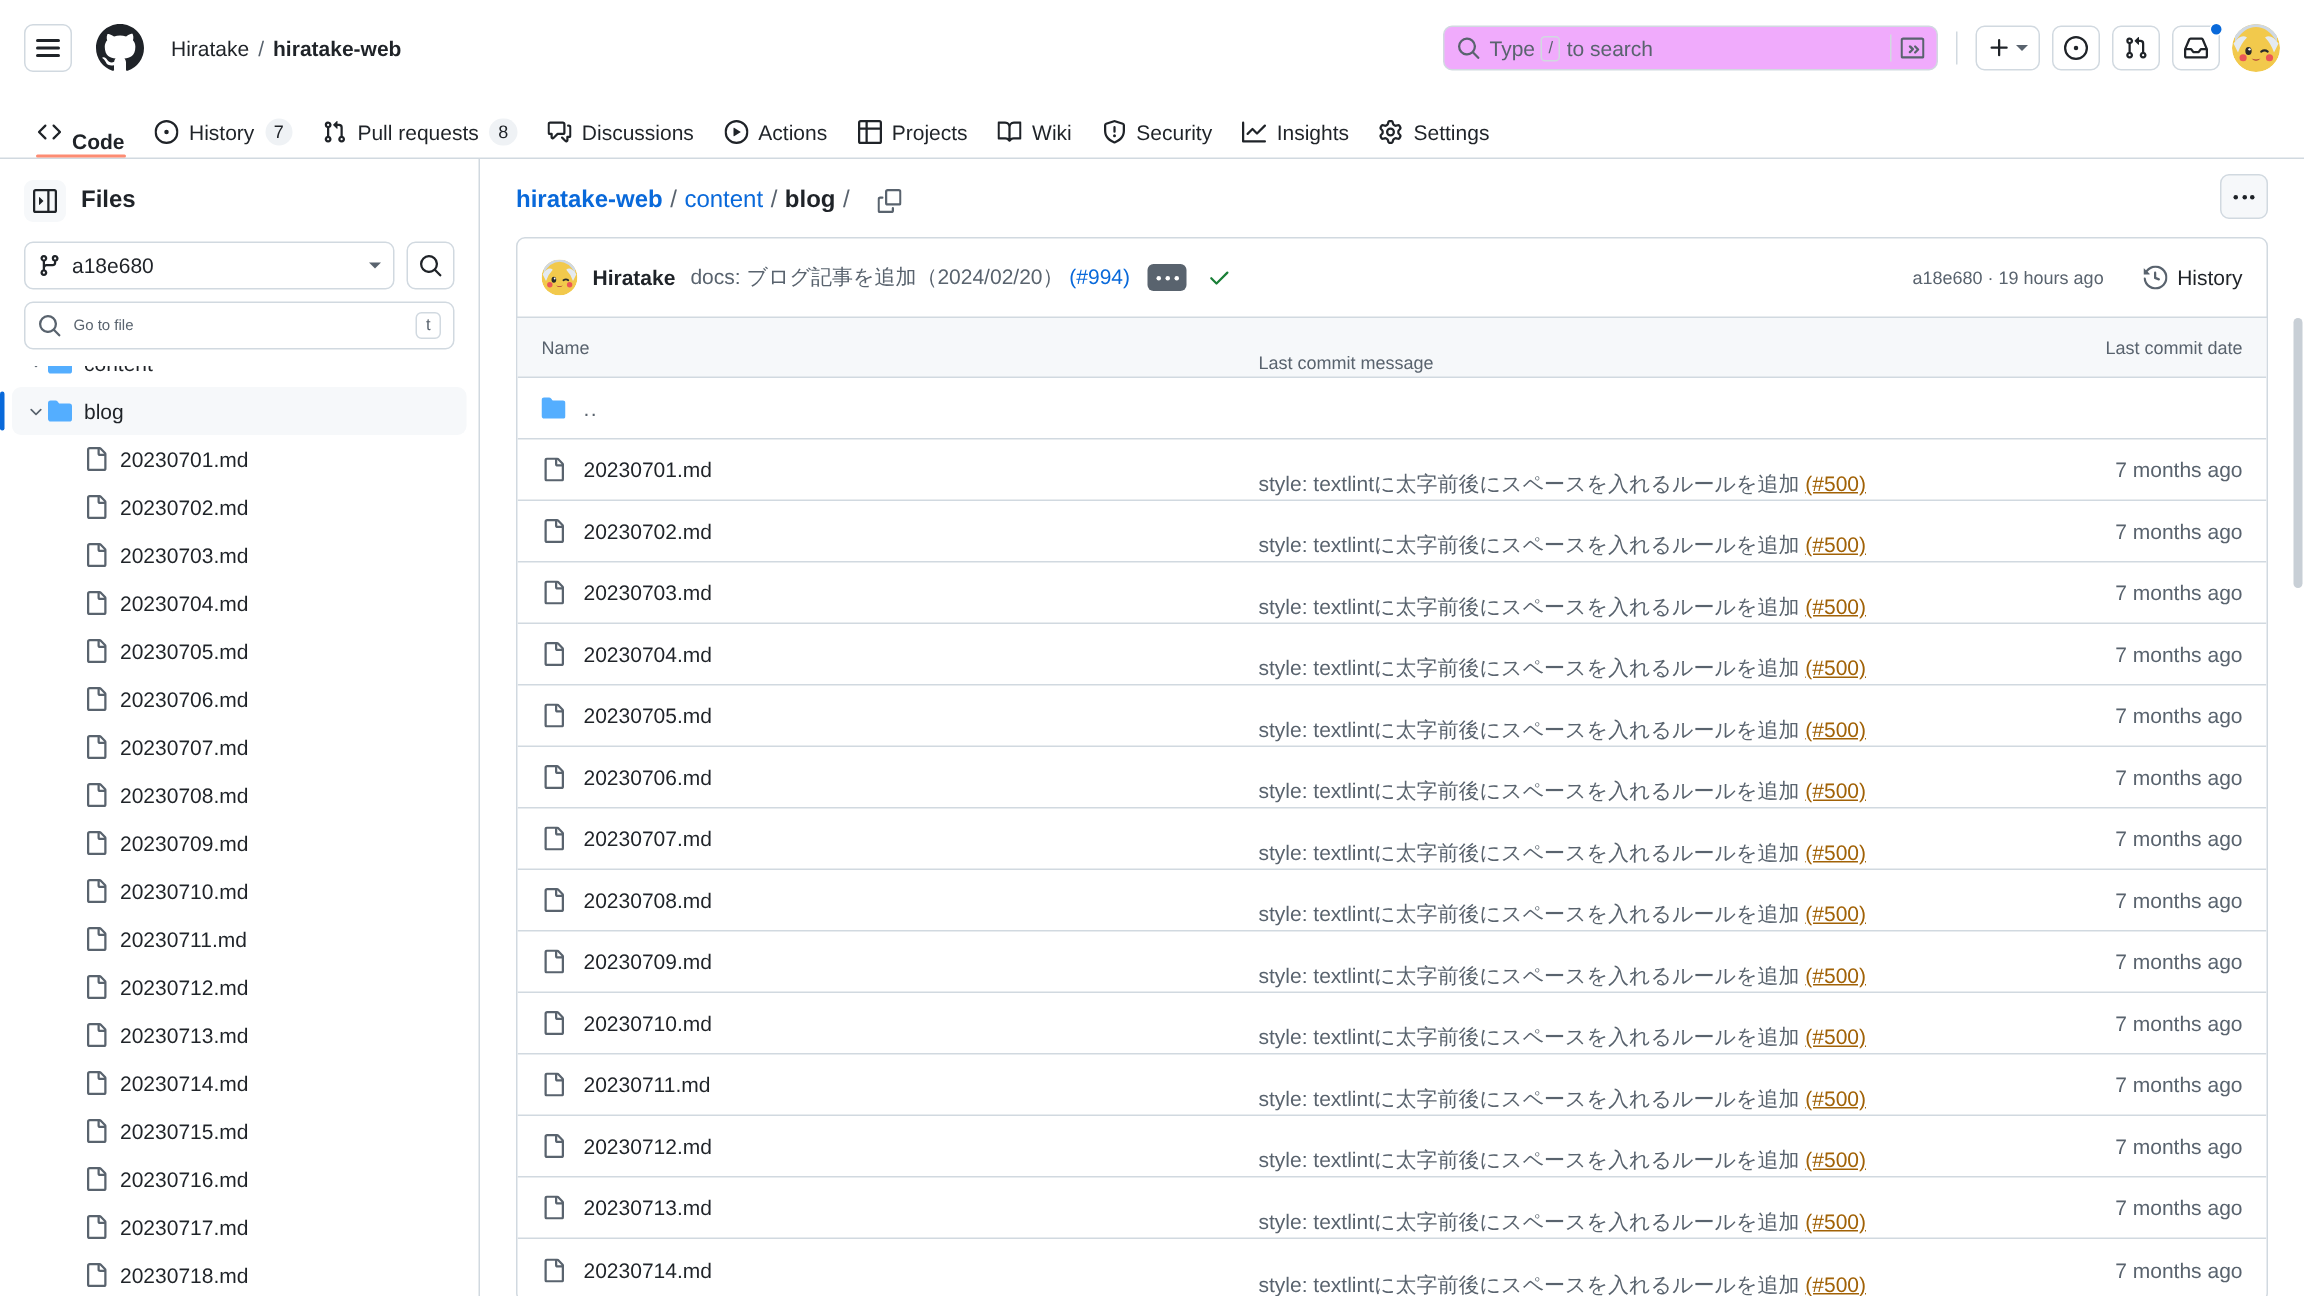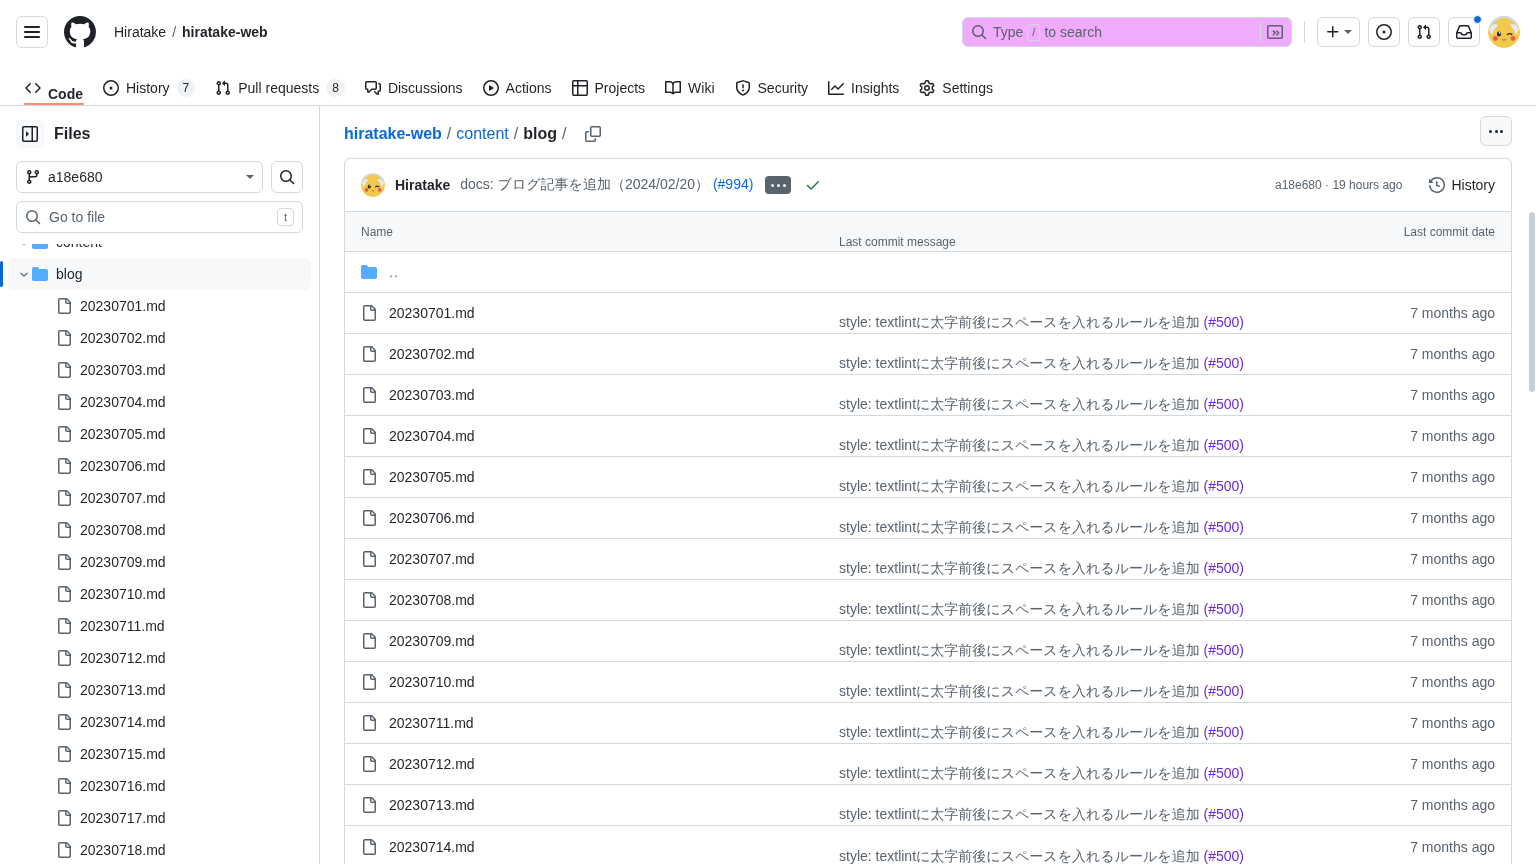--- a/index.html
+++ b/index.html
@@ -148,21 +148,21 @@
     border: 1px solid #d1d9e0; border-radius: 6px;
     background: #fff; display: flex; align-items: center; justify-content: center;
     cursor: pointer;
   }
   .gotofile {
     margin-top: 8px; height: 32px;
     border: 1px solid #d1d9e0; border-radius: 6px;
     display: flex; align-items: center; padding: 0 8px;
     cursor: text; background: #fff;
   }
-  .gotofile .ph { font-size: 14px; color: #59636e; margin-left: 8px; flex: 1; }
+  .gotofile .ph { font-size: 10px; color: #59636e; margin-left: 8px; flex: 1; }
   .tkey {
     border: 1px solid #d1d9e0; border-radius: 4px;
     font-size: 11px; color: #59636e; padding: 1px 6px; line-height: 14px;
   }
   .tree-scroll {
     margin-top: 10px; flex: 1; overflow: hidden;
     position: relative; border-top: 1px solid transparent;
   }
   .tree-inner { padding: 0 8px 0 8px; margin-top: -18px; }
   .tree-row {
@@ -264,21 +264,21 @@
     display: flex; align-items: center;
     padding: 0 16px;
     border-bottom: 1px solid #d1d9e0;
     font-size: 14px;
   }
   .tbl-row:last-child { border-bottom: none; }
   .tbl-row .col-name { display: flex; align-items: center; }
   .tbl-row .fname { margin-left: 12px; color: #1f2328; cursor: pointer; }
   .tbl-row .updir { margin-left: 12px; color: #59636e; letter-spacing: 1px; }
   .tbl-row .msg { color: #59636e; font-size: 14px; white-space: nowrap; overflow:hidden; text-overflow: ellipsis; }
-  .tbl-row .msg .prlink { color: #6d28d9; }
+  .tbl-row .msg .prlink { color: #a16207; text-decoration: underline; }
   .tbl-row .date { color: #59636e; font-size: 14px; text-align: right; }
 
   
   .page-scrollbar {
     position: absolute; right: 0; top: 0;
     width: 8px; height: 864px;
     background: transparent; z-index: 40;
   }
   .page-scrollbar .thumb {
     position: absolute; top: 106px; left: 1px;

